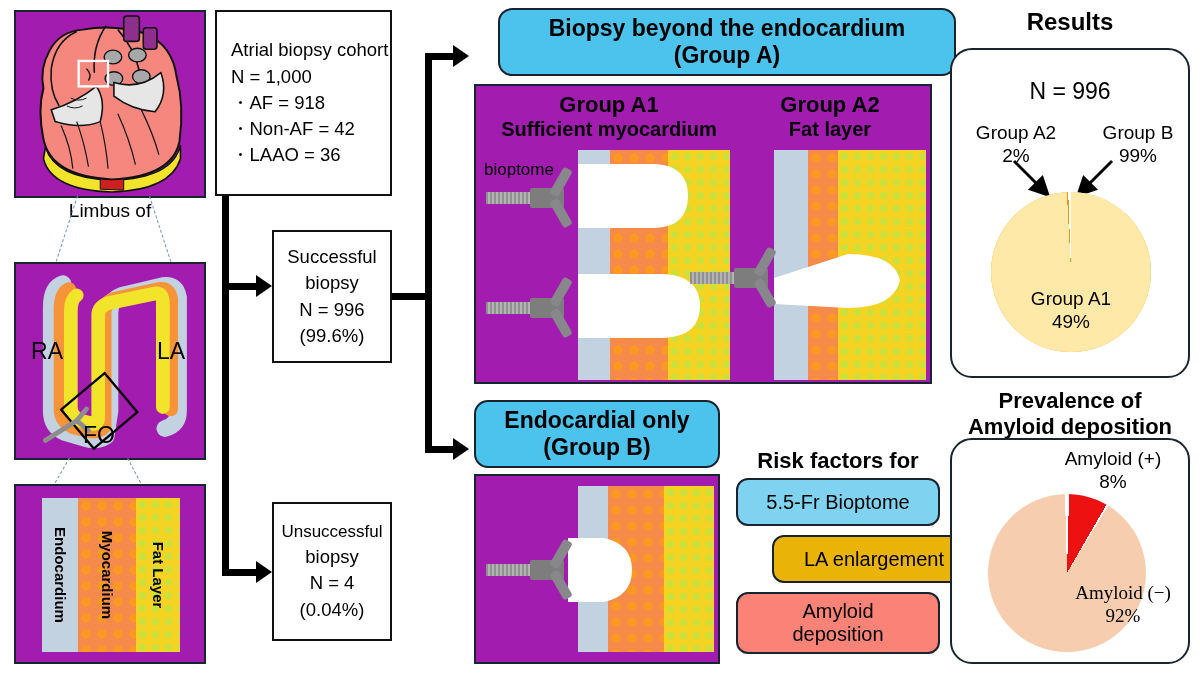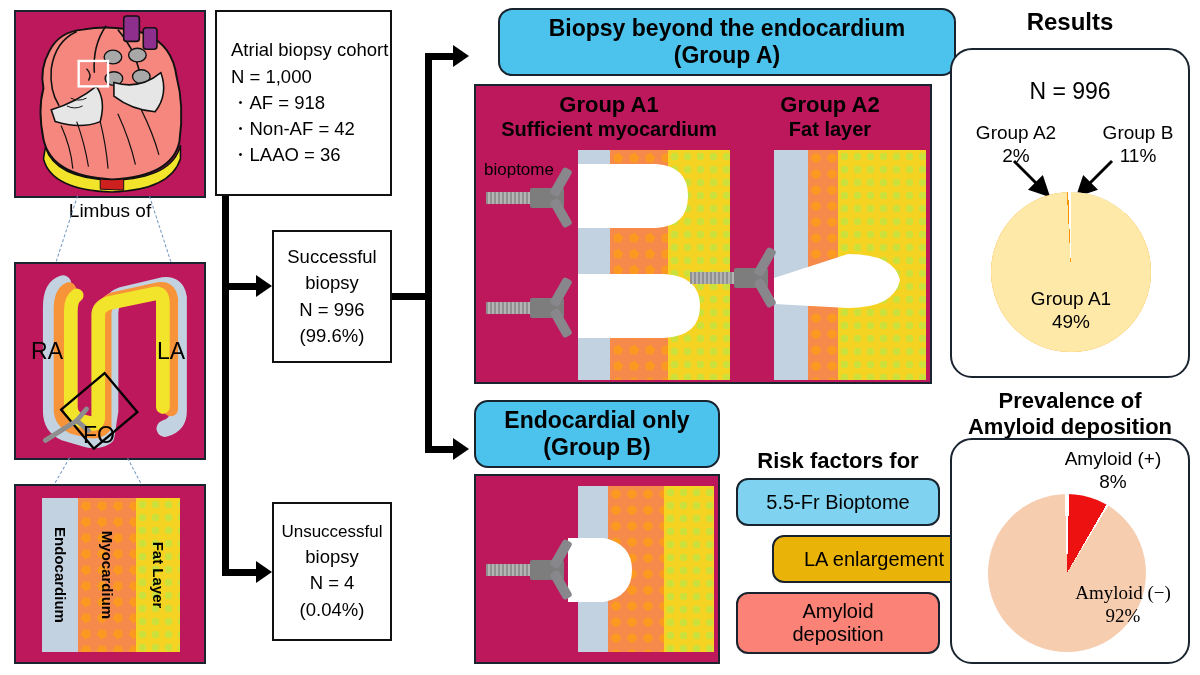--- a/index.html
+++ b/index.html
@@ -9,21 +9,21 @@
     font-family: "Liberation Sans", sans-serif;
     overflow: hidden;
   }
   #root { position: relative; width: 1200px; height: 675px; }
 
   .abs { position: absolute; }
 
   
   .panel {
     position: absolute;
-    background: #be185d;
+    background: #a21caf;
     border: 2.5px solid #1a2430;
   }
   .panel-thin { border-width: 2px; }
 
   
   .flowbox {
     position: absolute;
     background: #fff;
     border: 2.5px solid #111;
     display: flex;
@@ -362,21 +362,21 @@
   <div class="roundpanel" style="left:950px; top:48px; width:240px; height:330px;"></div>
 
   <div class="lbl" style="left:950px; top:78px; width:240px; font-size:23px;">N = 996</div>
 
   <div class="lbl" style="left:960px; top:122px; width:112px; font-size:19px;">
     <div>Group A2</div>
     <div>2%</div>
   </div>
   <div class="lbl" style="left:1086px; top:122px; width:104px; font-size:19px;">
     <div>Group B</div>
-    <div>11%</div>
+    <div>99%</div>
   </div>
 
   <svg class="arrow-svg" style="left:950px; top:155px; width:240px; height:50px;">
     <defs>
       <marker id="ah" markerWidth="7" markerHeight="7" refX="5" refY="3.5" orient="auto">
         <polygon points="0 0, 7 3.5, 0 7" fill="#000"></polygon>
       </marker>
     </defs>
     <line x1="64" y1="6" x2="96" y2="38" stroke="#000" stroke-width="3" marker-end="url(#ah)"></line>
     <line x1="162" y1="6" x2="130" y2="38" stroke="#000" stroke-width="3" marker-end="url(#ah)"></line>

